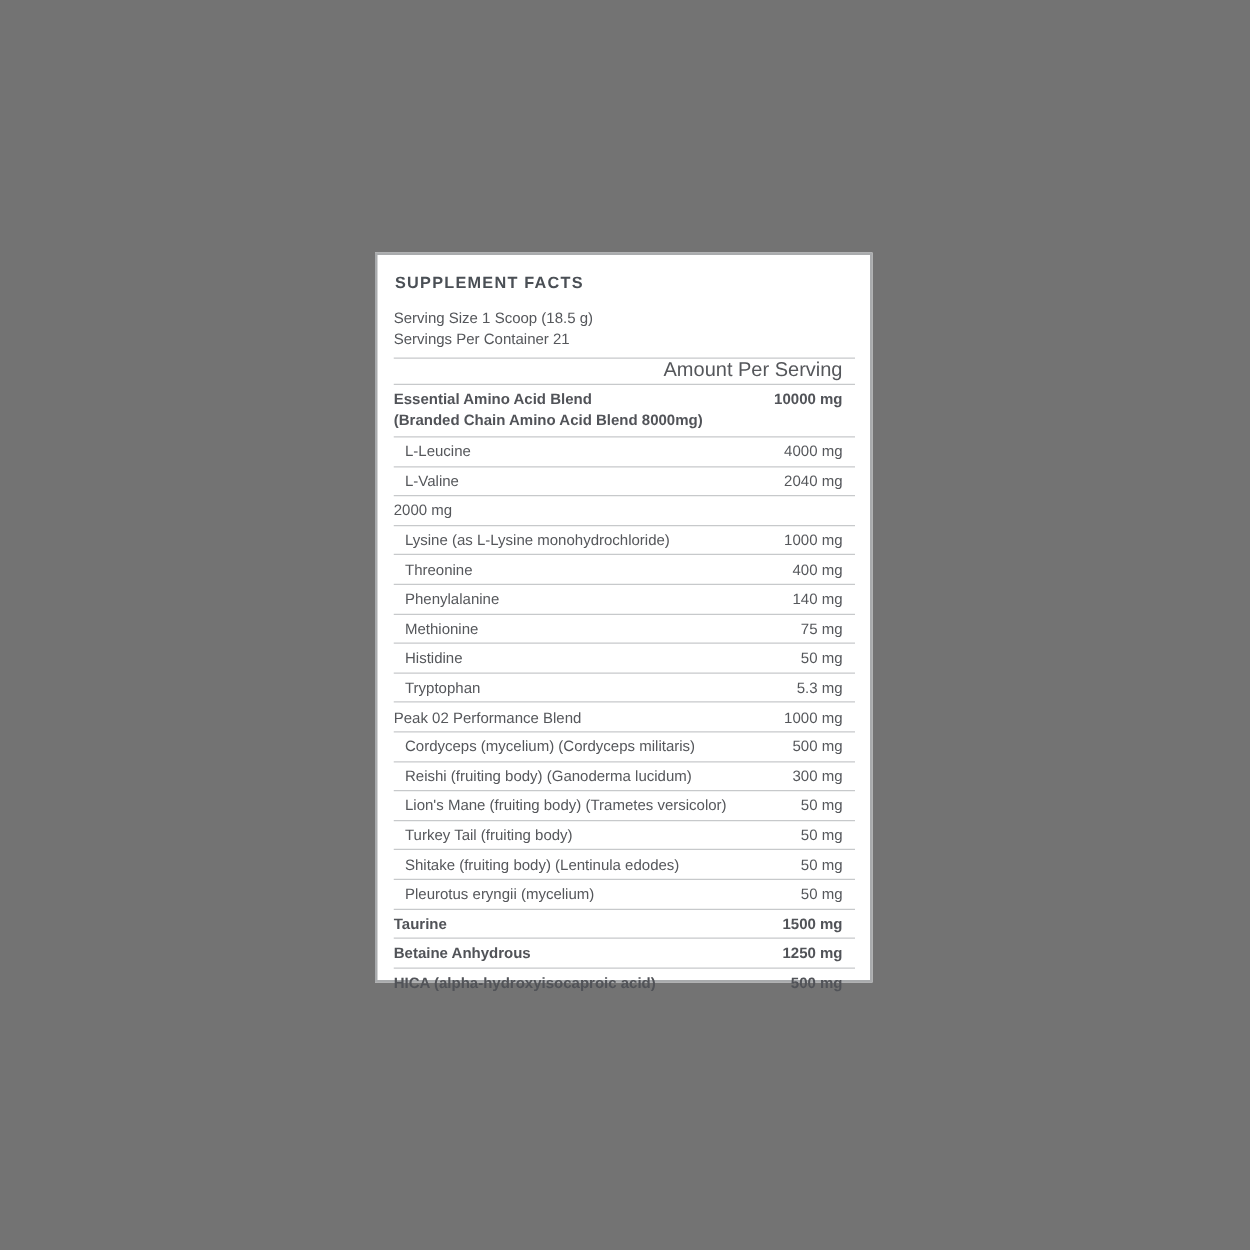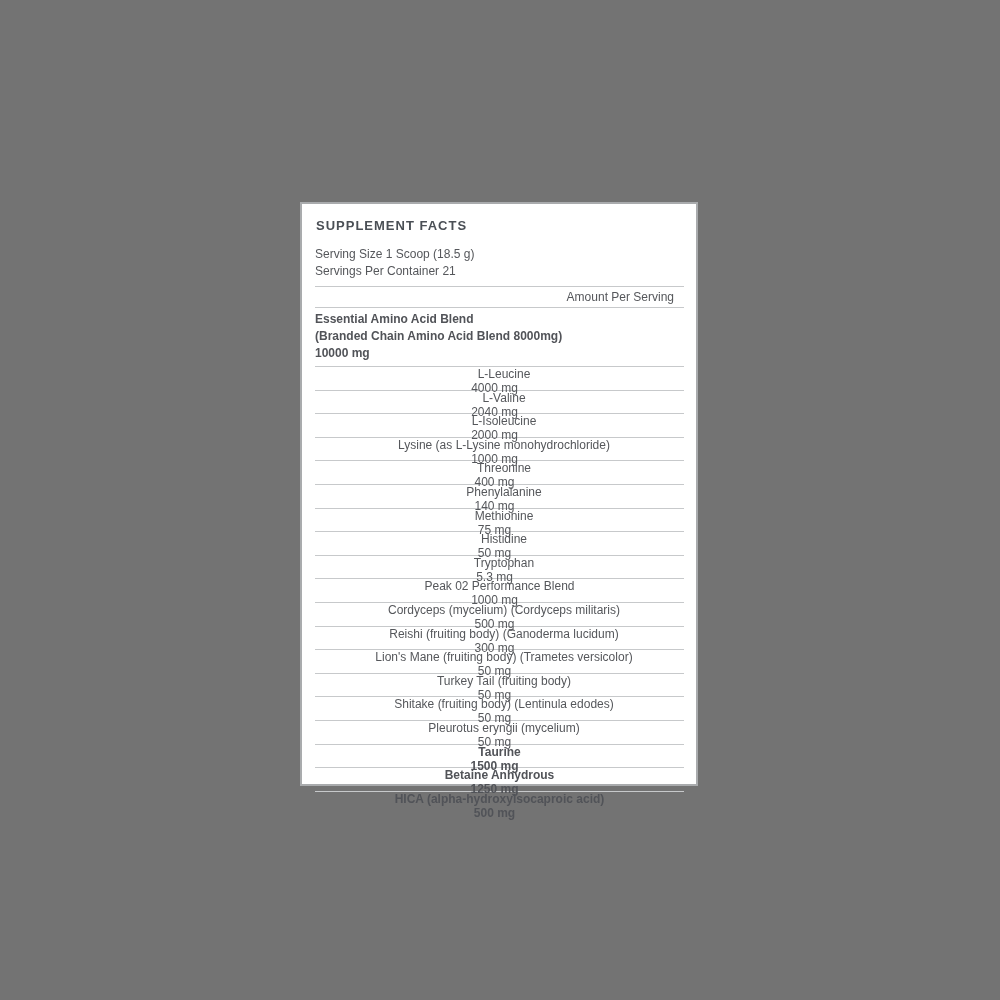--- a/index.html
+++ b/index.html
@@ -39,39 +39,38 @@
     font-size: 12px;
     line-height: 17px;
     color: #55575b;
   }
   .divider {
     border: none;
     border-top: 1px solid #c7c9cb;
     margin: 6px 0 0 0;
   }
   .amount-header {
-    font-size: 12px;
+    font-size: 16px;
     color: #55575b;
     text-align: left;
     padding: 0 10px 0 0;
     height: 20px;
     display: flex;
     align-items: center;
     justify-content: flex-end;
   }
   .rows { }
   .row {
     display: flex;
     justify-content: space-between;
     align-items: center;
     height: 22.6px;
     border-top: 1px solid #c7c9cb;
     font-size: 12px;
     color: #55575b;
-    flex-direction: column;
   }
   .row.two-line {
     height: auto;
     align-items: flex-start;
     padding: 3px 0 4px 0;
   }
   .row.two-line .label,
   .row.two-line .amount { line-height: 17px; }
   .row .label-wrap { flex: 1 1 auto; min-width: 0; }
   .row .label { white-space: nowrap; }
@@ -110,24 +109,20 @@
     <div class="amount">4000 mg</div>
   </div>
         <div class="row sub">
     <div class="label-wrap">
       <div class="label">L-Valine</div>
 
     </div>
     <div class="amount">2040 mg</div>
   </div>
         <div class="row sub">
-    <div class="label-wrap">
-      <div class="label">L-Isoleucine</div>
-
-    </div>
     <div class="amount">2000 mg</div>
   </div>
         <div class="row sub">
     <div class="label-wrap">
       <div class="label">Lysine (as L-Lysine monohydrochloride)</div>
 
     </div>
     <div class="amount">1000 mg</div>
   </div>
         <div class="row sub">

